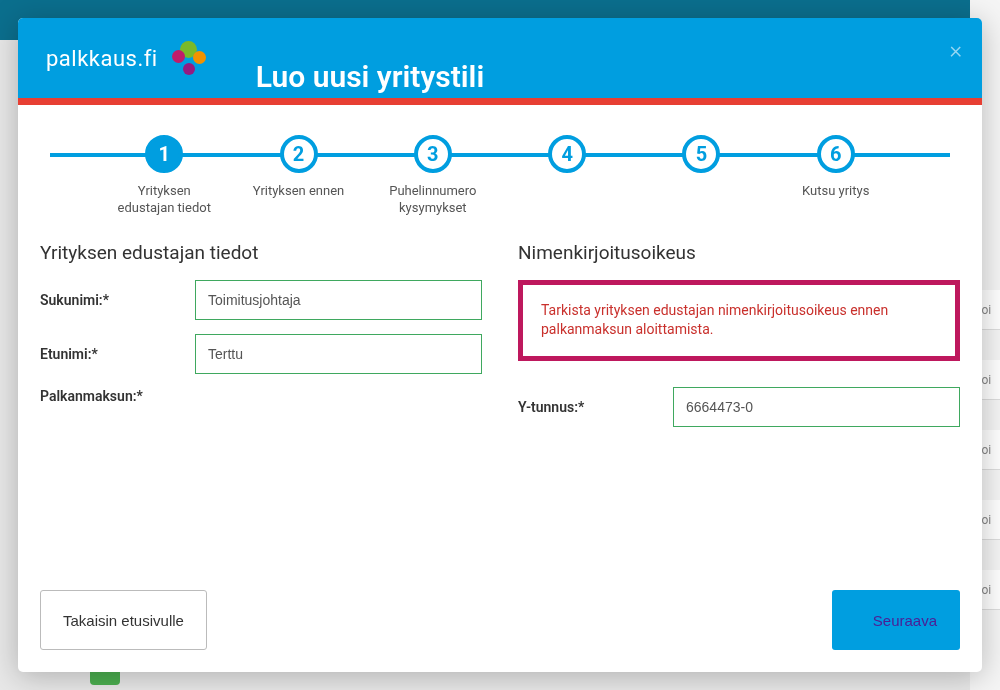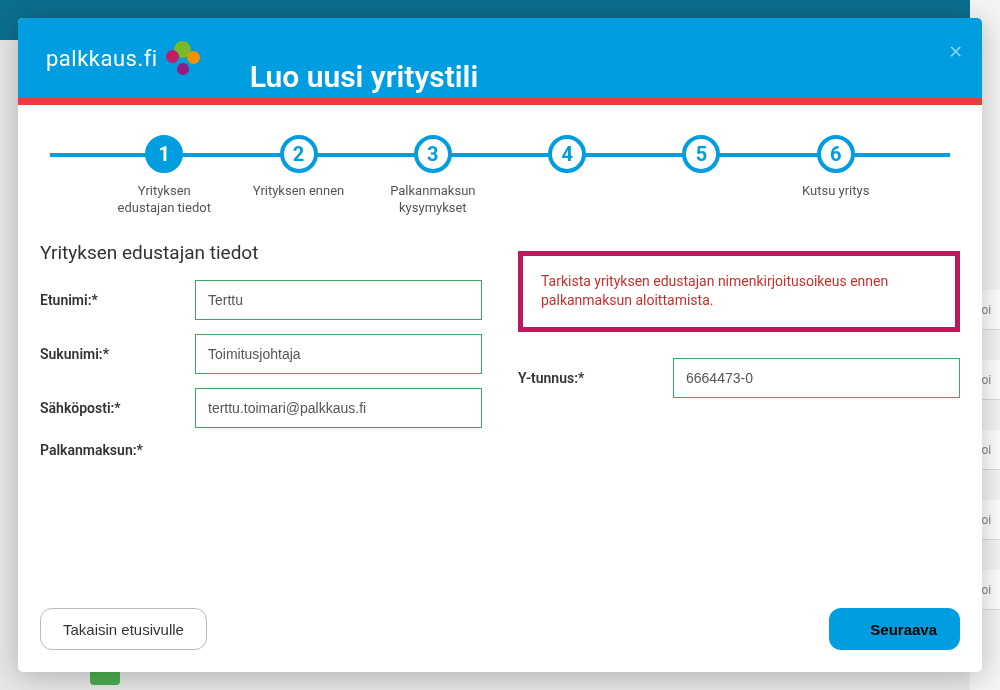--- a/index.html
+++ b/index.html
@@ -72,21 +72,21 @@
     padding: 0 28px;
     position: relative;
   }
   .modal-header-strip {
     height: 7px;
     background: #e73f33;
   }
   .logo {
     display: flex;
     align-items: center;
-    gap: 8px;
+    gap: 14px;
   }
   .logo-text {
     font-size: 22px;
     font-weight: 400;
     letter-spacing: 0.5px;
     color: #fff;
   }
   .logo-balls {
     position: relative;
     width: 34px;
@@ -230,39 +230,39 @@
   }
 
   .modal-footer {
     border-top: none;
     padding: 14px 22px 22px 22px;
     display: flex;
     justify-content: space-between;
     align-items: center;
   }
   .btn {
-    height: 42px;
+    height: 60px;
     padding: 0 22px;
     font-size: 15px;
-    border-radius: 12px;
+    border-radius: 3px;
     cursor: pointer;
     border: 1px solid transparent;
     display: inline-flex;
     align-items: center;
     justify-content: center;
   }
   .btn-secondary {
     background: #fff;
     border-color: #bbb;
     color: #333;
   }
   .btn-primary {
     background: #009ee0;
-    color: #000000;
-    font-weight: 700;
+    color: #4c1d95;
+    font-weight: 400;
     padding-left: 40px;
   }
 </style>
 </head>
 <body>
 
 <div class="bg-top"></div>
 <div class="bg-side"></div>
 <div class="bg-row" style="top:290px">Poi</div>
 <div class="bg-row" style="top:360px">Poi</div>
@@ -295,57 +295,54 @@
       <div class="step active">
         <div class="step-circle">1</div>
         <div class="step-label">Yrityksen edustajan tiedot</div>
       </div>
       <div class="step">
         <div class="step-circle">2</div>
         <div class="step-label">Yrityksen ennen</div>
       </div>
       <div class="step">
         <div class="step-circle">3</div>
-        <div class="step-label">Palkanmaksun kysymykset</div>
+        <div class="step-label">Puhelinnumero kysymykset</div>
       </div>
       <div class="step">
         <div class="step-circle">4</div>
       </div>
       <div class="step">
         <div class="step-circle">5</div>
       </div>
       <div class="step">
         <div class="step-circle">6</div>
         <div class="step-label">Kutsu yritys</div>
       </div>
       <div class="step-gap-end"></div>
     </div>
 
     <div class="columns">
       <div class="col">
         <div class="section-title">Yrityksen edustajan tiedot</div>
 
+        <div class="form-row">
+          <div class="form-label">Sukunimi:*</div>
+          <input class="form-input" value="Toimitusjohtaja" style="">
+        </div>
         <div class="form-row">
           <div class="form-label">Etunimi:*</div>
           <input class="form-input" value="Terttu" style="">
         </div>
         <div class="form-row">
-          <div class="form-label">Sukunimi:*</div>
-          <input class="form-input" value="Toimitusjohtaja" style="">
-        </div>
-        <div class="form-row">
-          <div class="form-label">Sähköposti:*</div>
-          <input class="form-input" value="terttu.toimari@palkkaus.fi" style="">
-        </div>
-        <div class="form-row">
           <div class="form-label">Palkanmaksun:*</div>
         </div>
       </div>
 
       <div class="col">
+        <div class="section-title">Nimenkirjoitusoikeus</div>
 
 
         <div class="warning-box">Tarkista yrityksen edustajan nimenkirjoitusoikeus ennen palkanmaksun aloittamista.</div>
 
         <div class="form-row">
           <div class="form-label">Y-tunnus:*</div>
           <input class="form-input" value="6664473-0" style="">
         </div>
       </div>
     </div>

